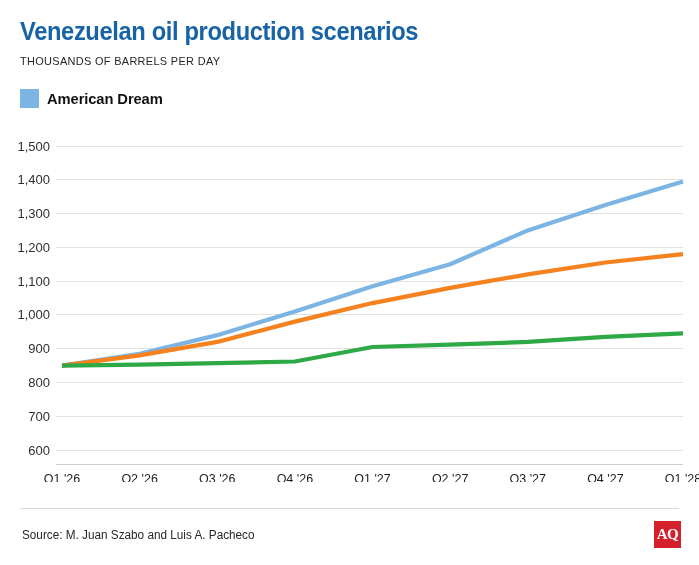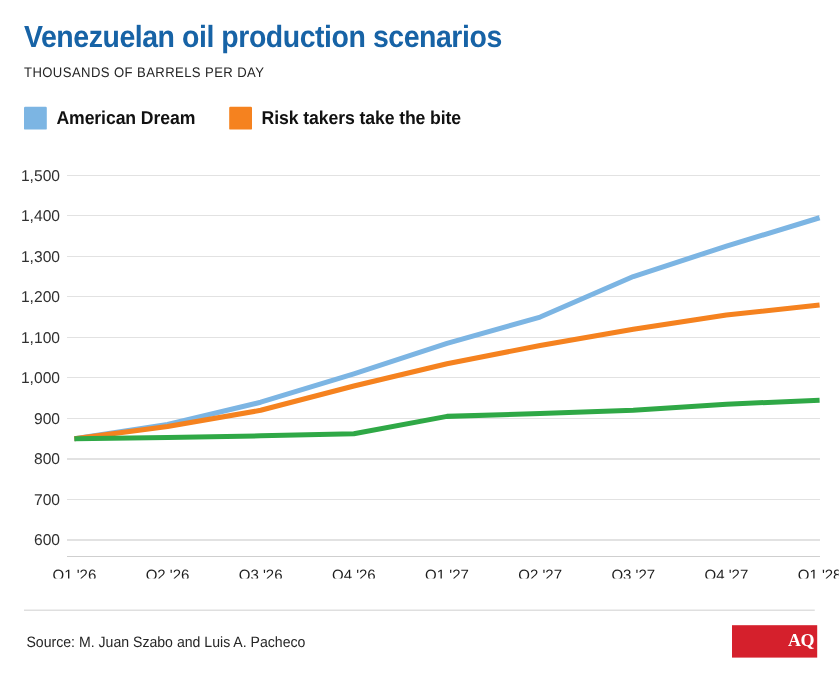--- a/index.html
+++ b/index.html
@@ -152,41 +152,36 @@
     height: 27px;
     background: #D5202C;
     color: #ffffff;
     font-size: 15px;
     font-weight: bold;
     font-family: "Liberation Serif", serif;
     display: flex;
     align-items: center;
     justify-content: center;
     letter-spacing: -0.5px;
-    padding-left: 44px;
   }
 </style>
 </head>
 <body>
 
 <div id="root">
 
   <div id="header">
     <div id="chart-title">Venezuelan oil production scenarios</div>
     <div id="chart-subtitle">THOUSANDS OF BARRELS PER DAY</div>
   </div>
 
   <div id="legend">
       <div class="legend-item">
         <span class="legend-swatch" style="background: rgb(124, 181, 227);"></span>
         <span class="legend-label">American Dream</span>
-      </div>
-      <div class="legend-item">
-        <span class="legend-swatch" style="background: rgb(245, 130, 31);"></span>
-        <span class="legend-label">Risk takers take the bite</span>
       </div>
     </div>
 
   <div id="plot-wrap">
     <svg id="plot-svg" width="699" height="350" viewBox="0 0 699 350">
       <g id="grid-layer">
           <line x1="56" x2="683" y1="318" y2="318" class="gridline"></line>
           <line x1="56" x2="683" y1="284.22222222222223" y2="284.22222222222223" class="gridline"></line>
           <line x1="56" x2="683" y1="250.44444444444446" y2="250.44444444444446" class="gridline"></line>
           <line x1="56" x2="683" y1="216.66666666666669" y2="216.66666666666669" class="gridline"></line>

